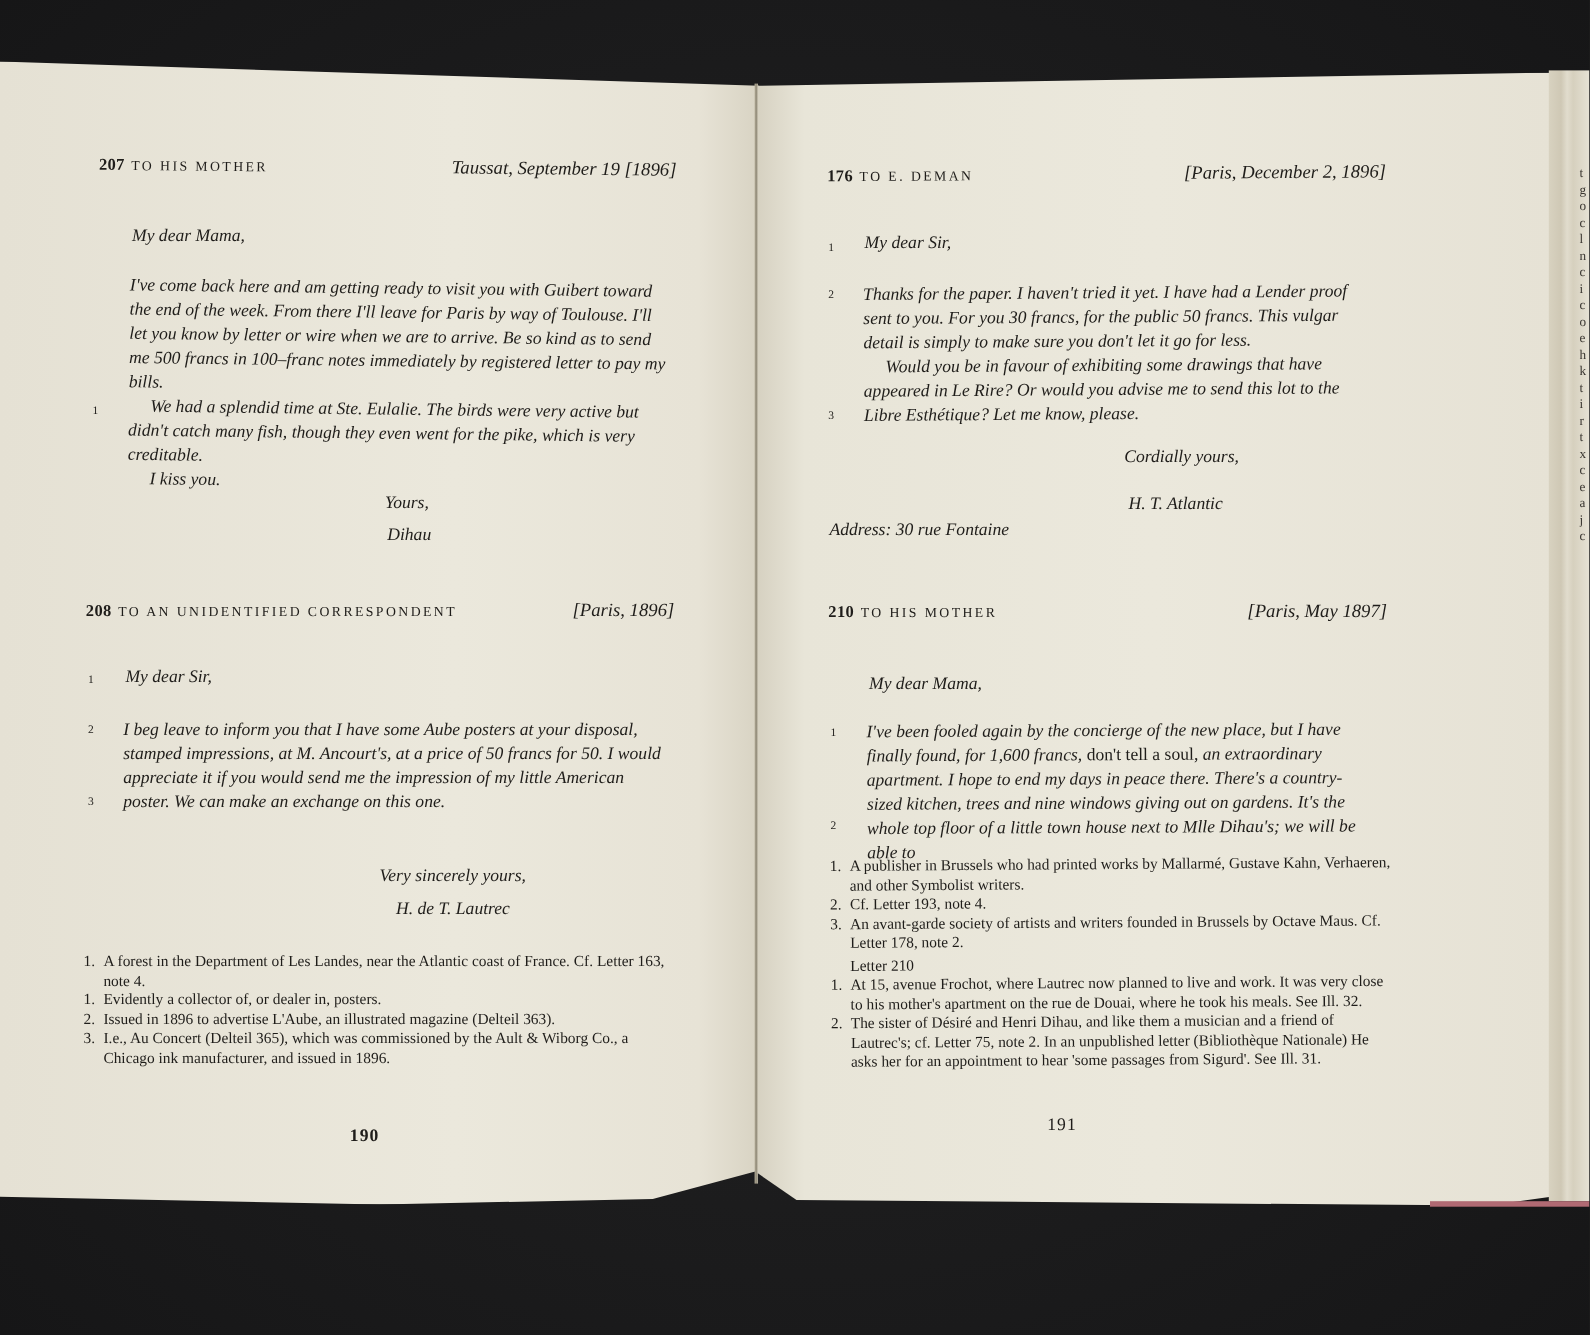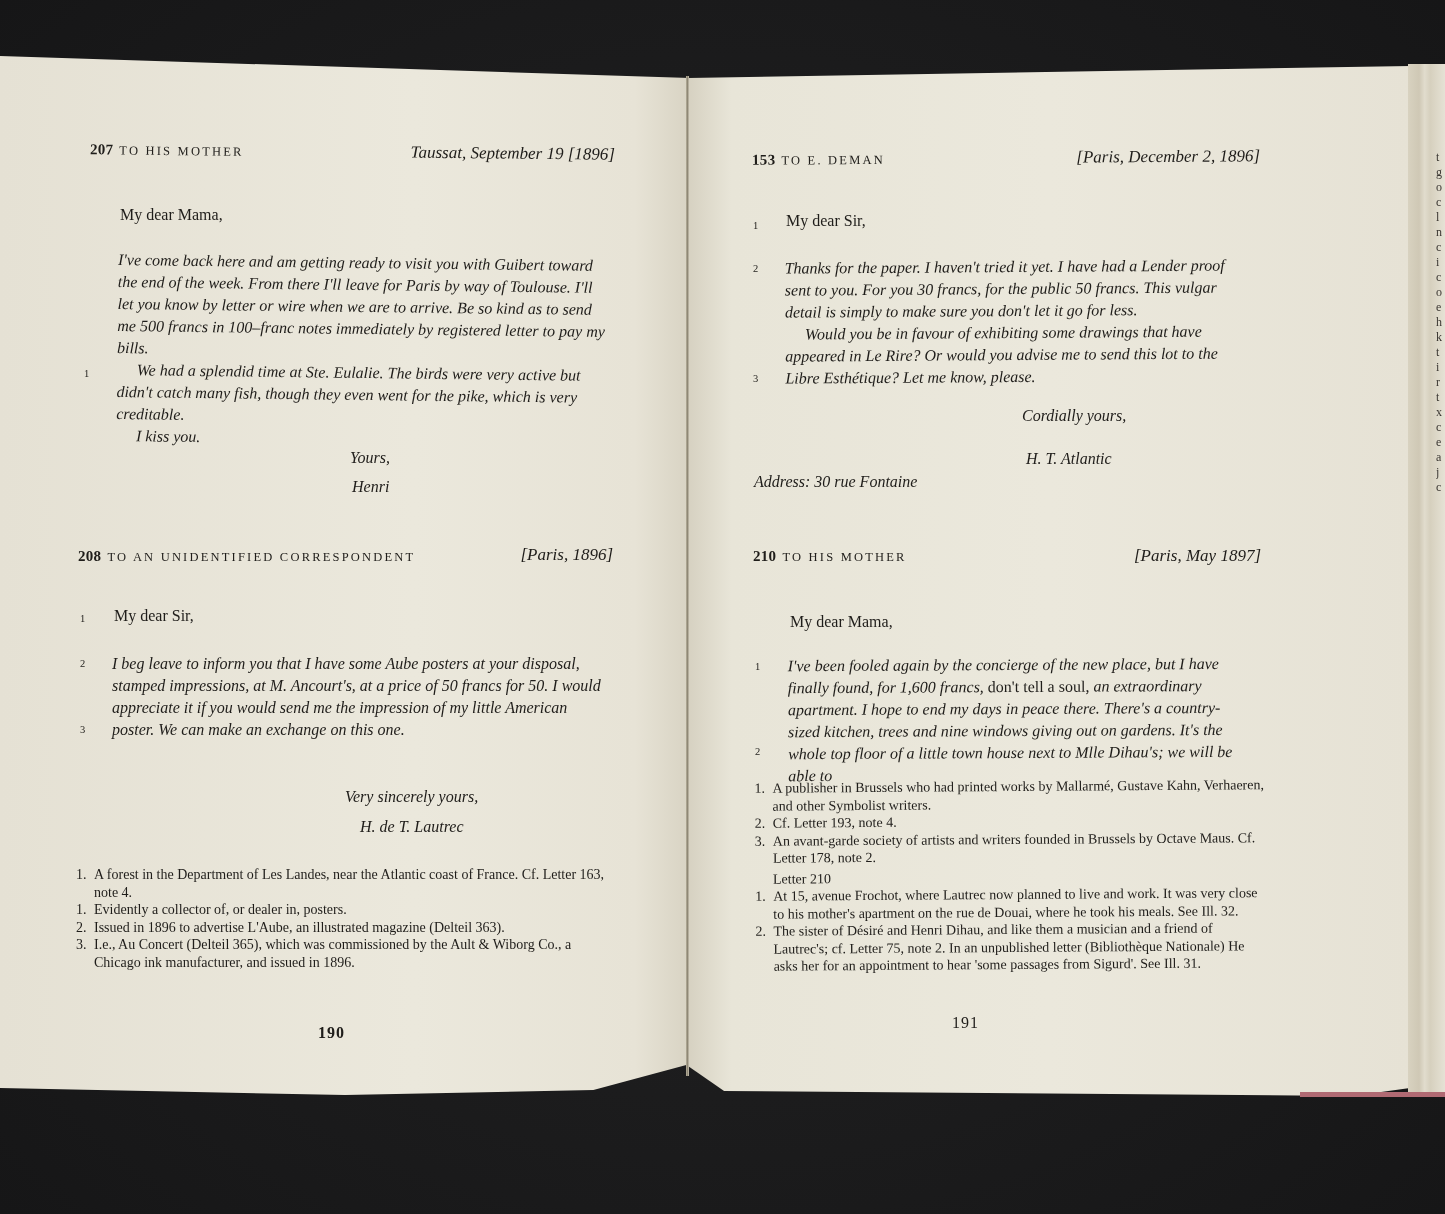--- a/index.html
+++ b/index.html
@@ -44,21 +44,21 @@
   }
 
   .header { position: absolute; display: flex; justify-content: space-between; align-items: baseline; }
   .hnum { font-size: 15px; font-weight: bold; letter-spacing: 0.3px; }
   .hto { font-size: 12.5px; letter-spacing: 2.2px; margin-left: 6px; }
   .hdate { font-style: italic; font-size: 17px; }
 
   .body { position: absolute; font-style: italic; font-size: 16px; line-height: 22px; }
   .body p { margin: 0; }
   .indent { text-indent: 20px; }
-  .salute { position: absolute; font-size: 16px; }
+  .salute { position: absolute; font-style: italic; font-size: 16px; }
   .sig { position: absolute; font-style: italic; font-size: 16px; }
   .mnum { position: absolute; font-size: 10.5px; }
 
   .notes { position: absolute; font-size: 14px; line-height: 17.5px; }
   .note { display: flex; }
   .note .n { width: 18px; flex: none; }
   .note .t { flex: 1; }
   .notes .lh { padding-left: 18px; font-weight: normal; }
   .folio { position: absolute; font-size: 16px; letter-spacing: 1px; }
   .roman { font-style: normal; }
@@ -106,21 +106,21 @@
   <span class="hdate">Taussat, September 19 [1896]</span>
 </div>
 <div class="salute" style="left:120px; top:206px;">My dear Mama,</div>
 <div class="body" style="left:117px; top:252px; width:492px; transform:rotate(0.7deg);">
   <p>I've come back here and am getting ready to visit you with Guibert toward the end of the week. From there I'll leave for Paris by way of Toulouse. I'll let you know by letter or wire when we are to arrive. Be so kind as to send me 500 francs in 100–franc notes immediately by registered letter to pay my bills.</p>
   <p class="indent">We had a splendid time at Ste. Eulalie. The birds were very active but didn't catch many fish, though they even went for the pike, which is very creditable.</p>
   <p class="indent">I kiss you.</p>
 </div>
 <div class="mnum" style="left:84px; top:368px;">1</div>
 <div class="sig" style="left:350px; top:449px;">Yours,</div>
-<div class="sig" style="left:352px; top:478px;">Henri</div>
+<div class="sig" style="left:352px; top:478px;">Dihau</div>
 
 <div class="header" style="left:78px; top:545px; width:535px;align-items:flex-end;">
   <span>
     <span class="hnum">208</span><span class="hto">TO AN UNIDENTIFIED CORRESPONDENT</span>
   </span>
   <span class="hdate">[Paris, 1896]</span>
 </div>
 <div class="mnum" style="left:80px; top:613px;">1</div>
 <div class="salute" style="left:114px; top:607px;">My dear Sir,</div>
 <div class="mnum" style="left:80px; top:658px;">2</div>
@@ -146,21 +146,21 @@
   </div>
   <div class="note">
     <span class="n">3.</span>
     <span class="t">I.e., Au Concert (Delteil 365), which was commissioned by the Ault &amp; Wiborg Co., a Chicago ink manufacturer, and issued in 1896.</span>
   </div>
 </div>
 <div class="folio" style="left:318px; top:1024px;font-weight:bold;">190</div>
 
 <div class="header" style="left:752px; top:148px; width:508px; transform:rotate(-0.4deg);">
   <span>
-    <span class="hnum">153</span><span class="hto">TO E. DEMAN</span>
+    <span class="hnum">176</span><span class="hto">TO E. DEMAN</span>
   </span>
   <span class="hdate">[Paris, December 2, 1896]</span>
 </div>
 <div class="mnum" style="left:753px; top:220px;">1</div>
 <div class="salute" style="left:786px; top:212px;">My dear Sir,</div>
 <div class="mnum" style="left:753px; top:263px;">2</div>
 <div class="mnum" style="left:753px; top:373px;">3</div>
 <div class="body" style="left:785px; top:256px; width:465px; transform:rotate(-0.4deg);">
   <p>Thanks for the paper. I haven't tried it yet. I have had a Lender proof sent to you. For you 30 francs, for the public 50 francs. This vulgar detail is simply to make sure you don't let it go for less.</p>
   <p class="indent">Would you be in favour of exhibiting some drawings that have appeared in Le Rire? Or would you advise me to send this lot to the Libre Esthétique? Let me know, please.</p>

